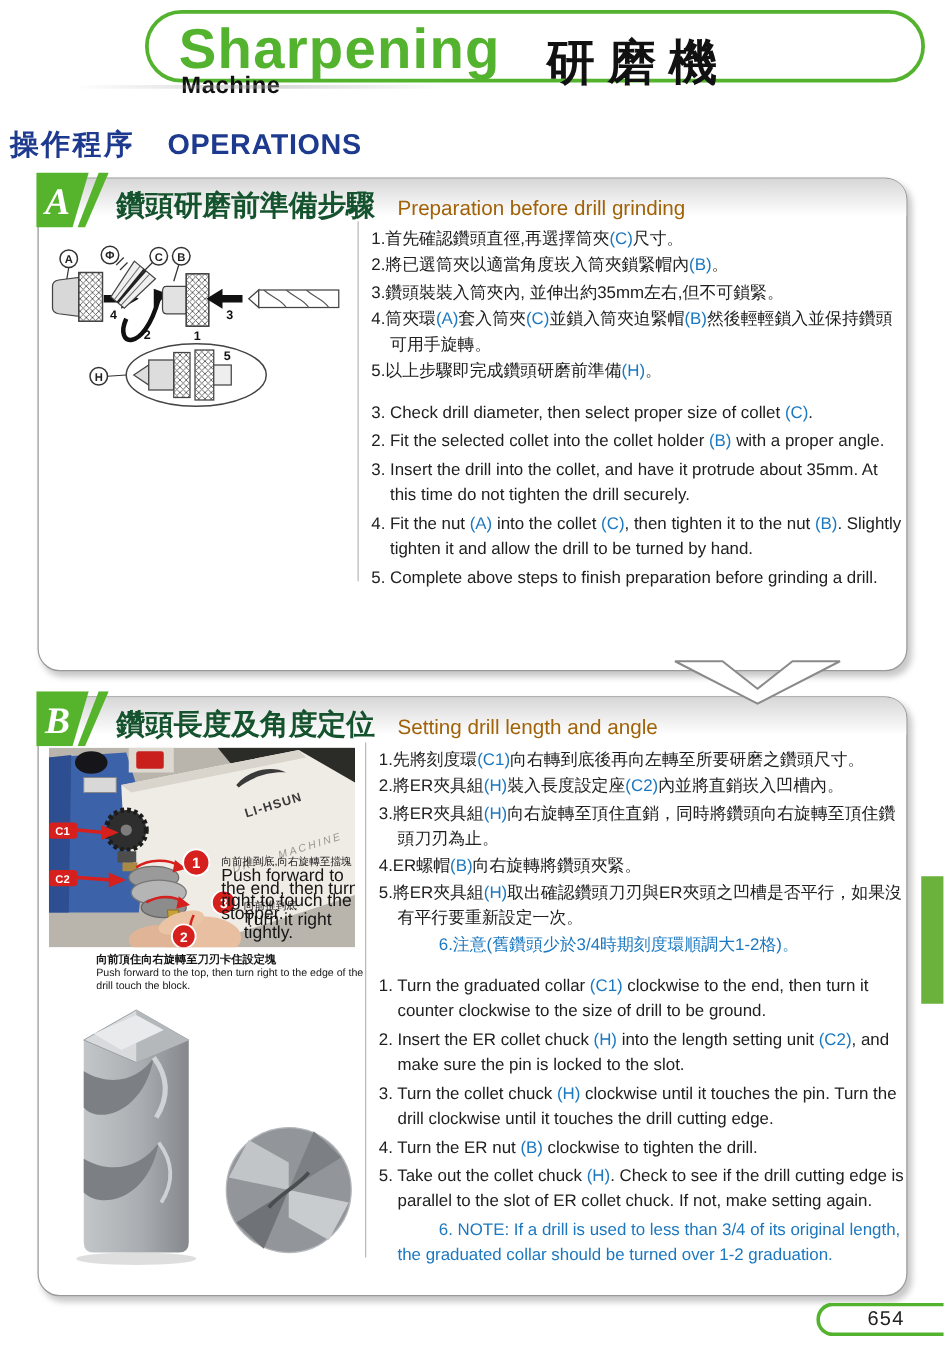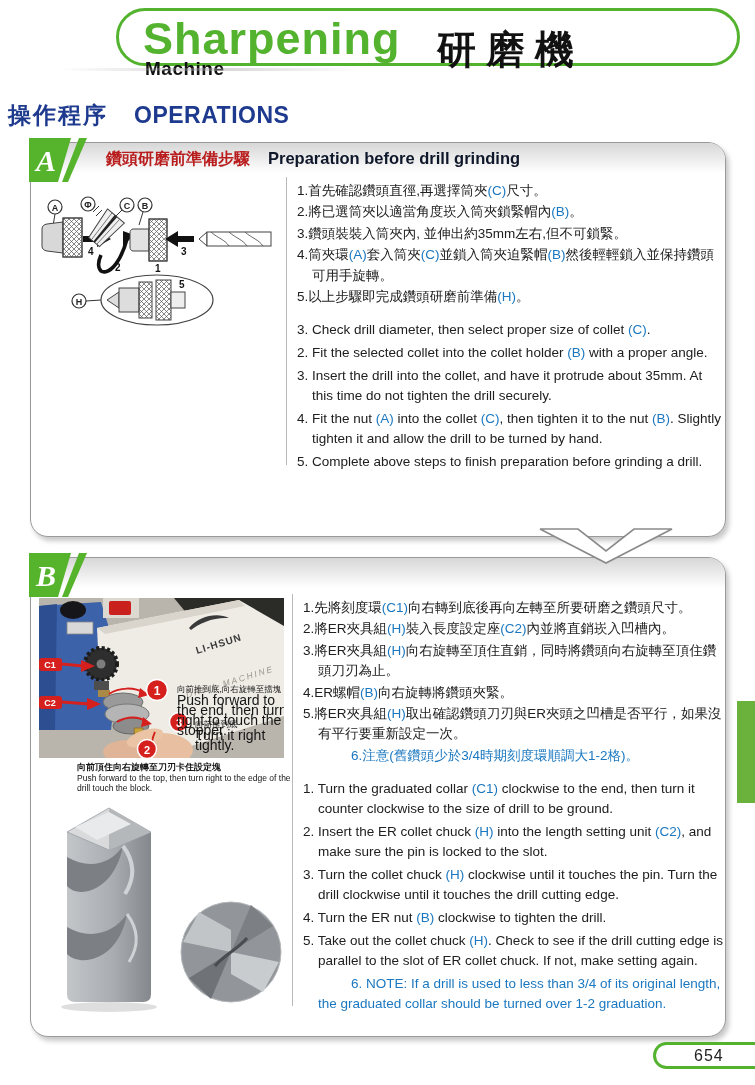--- a/index.html
+++ b/index.html
@@ -26,22 +26,22 @@
   
   .panel{position:absolute;left:30px;width:696px;background:#fff;border:1.6px solid #9a9a9a;
     border-radius:18px;box-shadow:3px 4px 5px rgba(0,0,0,.22);}
   .panel:before{content:"";position:absolute;left:0;top:0;right:0;height:30px;
     background:linear-gradient(to bottom,#d7d7d7,#ffffff);border-radius:16px 16px 0 0;}
   .panel-a{top:142px;height:395px;}
   .panel-b{top:557px;height:480px;}
 
   .badge{position:absolute;left:-2px;top:-5px;width:58px;height:44px;z-index:3;}
   .panel-head{position:absolute;left:62px;top:6px;display:flex;gap:18px;align-items:baseline;z-index:2;}
-  .pt-zh{font-size:16px;font-weight:bold;color:#b91c1c;margin-left:13px;}
-  .pt-en{font-size:16.5px;color:#0f172a;font-weight:bold;}
+  .pt-zh{font-size:23px;font-weight:bold;color:#14532d;}
+  .pt-en{font-size:16.5px;color:#a16207;}
 
   .vdiv{position:absolute;width:1px;background:#b9b9b9;}
   .panel-a .vdiv{left:255px;top:34px;height:288px;}
   .panel-b .vdiv{left:261px;top:36px;height:412px;}
 
   .col-text{position:absolute;}
   .panel-a .col-text{left:266px;top:38px;width:428px;}
   .panel-b .col-text{left:272px;top:40px;width:424px;}
 
   .list{font-size:13.5px;color:#202020;}
@@ -191,20 +191,24 @@
   <svg class="down-arrow" viewBox="0 0 136 38">
     <polygon points="2,2 40,2 68,24 96,2 134,2 68,36" fill="#fff" stroke="#8a8a8a" stroke-width="1.6"></polygon>
   </svg>
 
   <section class="panel panel-b">
     <svg class="badge" viewBox="0 0 58 44">
       <polygon points="0,0 42,0 29,44 0,44" fill="#56b32c"></polygon>
       <polygon points="50,0 58,0 39,44 33,44" fill="#56b32c"></polygon>
       <text x="17" y="33" font-family="Liberation Serif,serif" font-style="italic" font-weight="bold" font-size="30" fill="#fff" text-anchor="middle">B</text>
     </svg>
+    <div class="panel-head">
+      <span class="pt-zh">鑽頭長度及角度定位</span>
+      <span class="pt-en">Setting drill length and angle</span>
+    </div>
 
     <div class="photo">
       <svg viewBox="0 0 245 160" width="245" height="160">
         <rect x="0" y="0" width="245" height="160" fill="#b9b4ac"></rect>
         <polygon points="135,0 245,0 245,62 168,40" fill="#2b2b28"></polygon>
         <polygon points="0,8 62,4 80,62 72,132 0,132" fill="#3c62aa"></polygon>
         <polygon points="0,8 18,6 16,132 0,132" fill="#2d4f92"></polygon>
         <ellipse cx="34" cy="12" rx="13" ry="9" fill="#16161a"></ellipse>
         <rect x="64" y="0" width="36" height="20" fill="#ddd8d0"></rect>
         <rect x="70" y="3" width="22" height="14" rx="2" fill="#c9201d"></rect>

